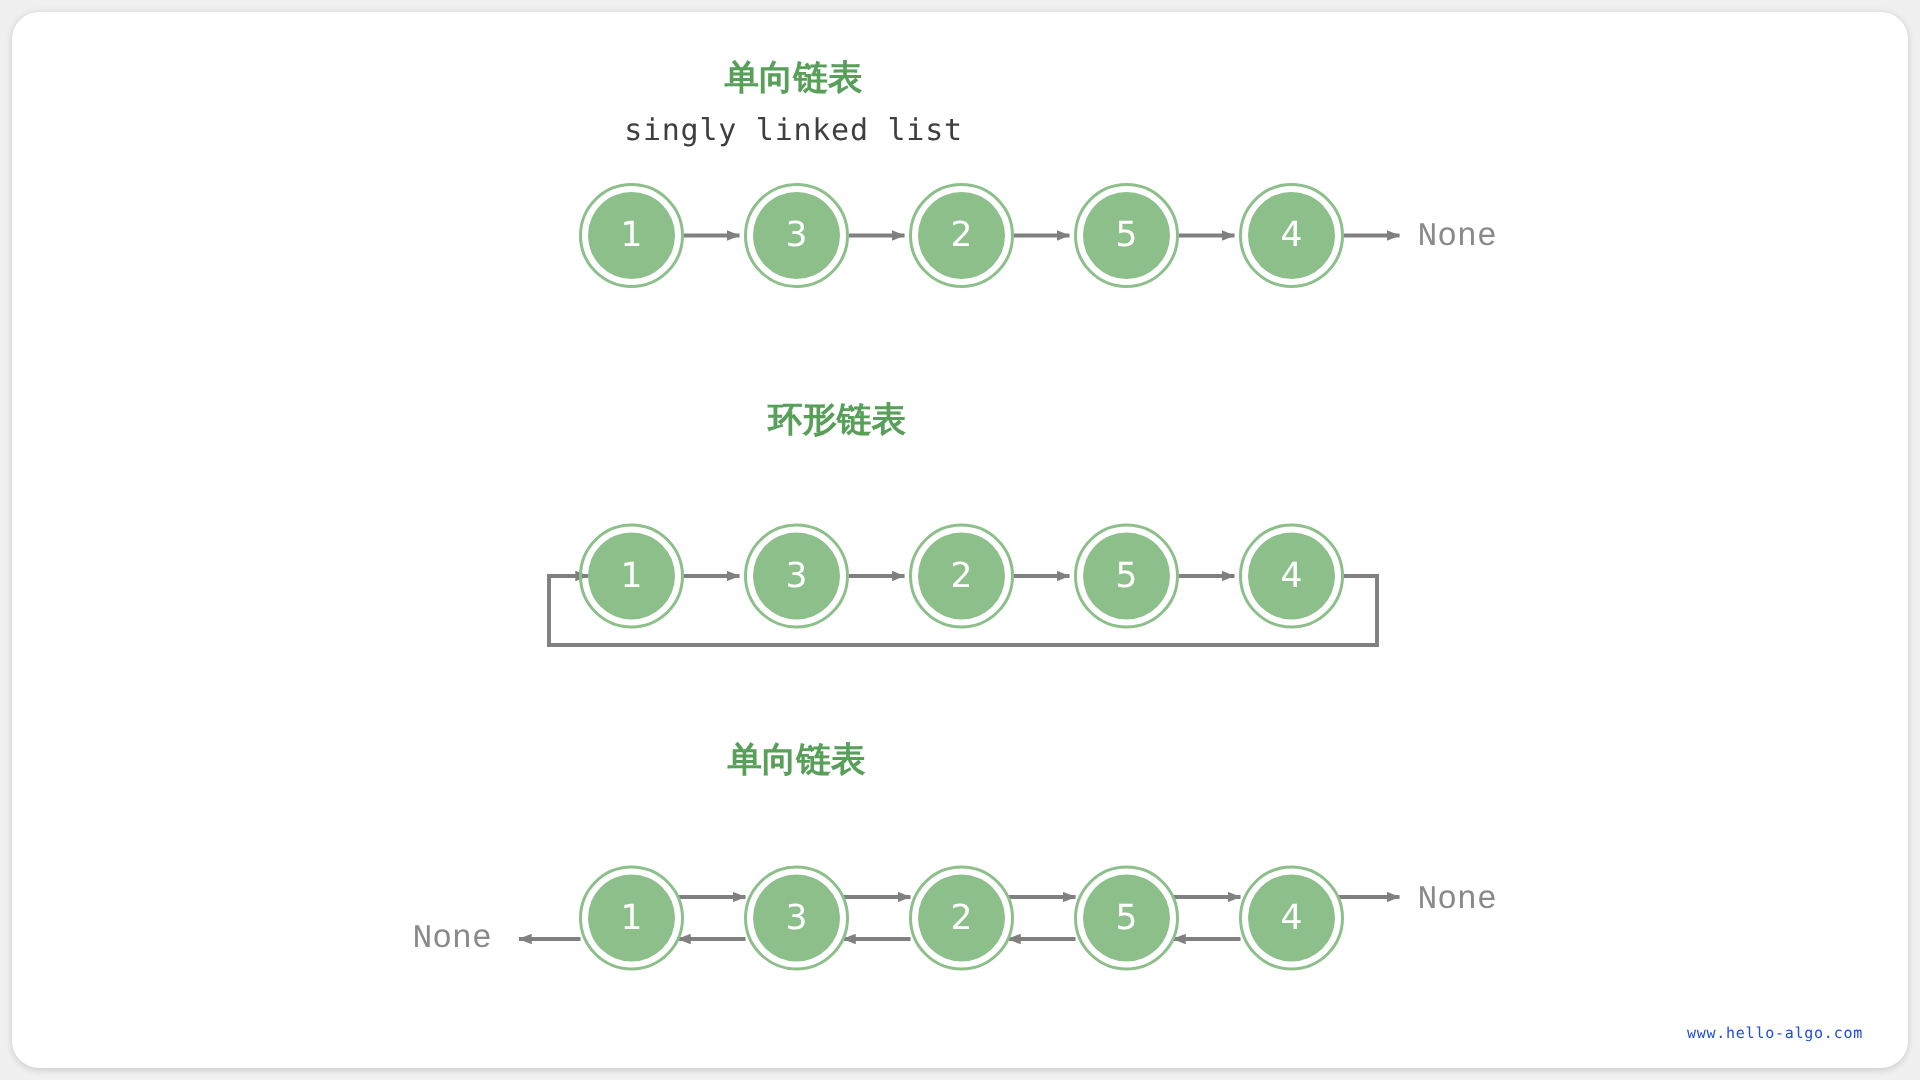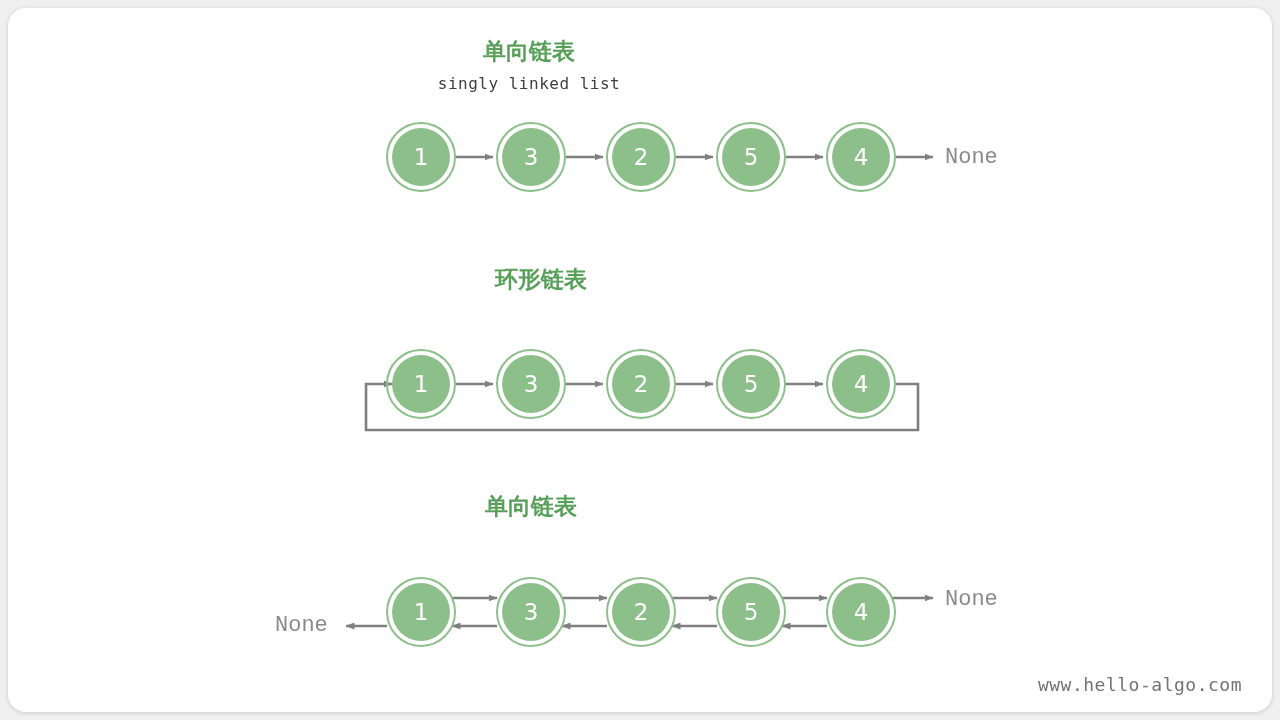--- a/index.html
+++ b/index.html
@@ -39,40 +39,40 @@
     font-weight: bold;
     font-size: 23px;
     color: #58a05a;
     white-space: nowrap;
     transform: translateX(-50%);
   }
   .title-en {
     position: absolute;
     text-align: right;
     font-family: "DejaVu Sans Mono", monospace;
-    font-size: 16px;
+    font-size: 20px;
     color: #3f3f3f;
     white-space: nowrap;
     transform: translateX(-50%);
     letter-spacing: 0.5px;
   }
   .none-label {
     position: absolute;
     font-family: Liberation Mono, monospace;
     font-size: 22px;
     color: #8a8a8a;
     white-space: nowrap;
   }
   .watermark {
     position: absolute;
     right: 38px;
     bottom: 25px;
     font-family: "DejaVu Sans Mono", monospace;
-    font-size: 18px;
-    color: #737373;
+    font-size: 10px;
+    color: #1d4ed8;
     letter-spacing: 0.5px;
   }
   .node-num {
     font-family: "DejaVu Sans", sans-serif;
     font-size: 23px;
     fill: #ffffff;
   }
 </style>
 </head>
 <body>
@@ -120,21 +120,21 @@
     </g>
     <g>
       <circle cx="861" cy="157" r="34" fill="none" stroke="#8cbf8a" stroke-width="2"></circle>
       <circle cx="861" cy="157" r="29" fill="#8cbf8a"></circle>
       <text class="node-num" x="861" y="157" text-anchor="middle" dominant-baseline="central">4</text>
     </g>
   </svg>
 
   <div class="none-label" style="left:945px; top:145px;">None</div>
 
-  <div class="title-cn" style="left:541px; top:264px;">环形链表</div>
+  <div class="title-cn" style="left:558px; top:264px;">环形链表</div>
 
   <svg class="diagram-svg">
 
     <g stroke="#808080" stroke-width="2.6" marker-end="url(#arrowhead)">
       <line x1="456" y1="384" x2="493" y2="384"></line>
       <line x1="566" y1="384" x2="603" y2="384"></line>
       <line x1="676" y1="384" x2="713" y2="384"></line>
       <line x1="786" y1="384" x2="823" y2="384"></line>
     </g>
 

